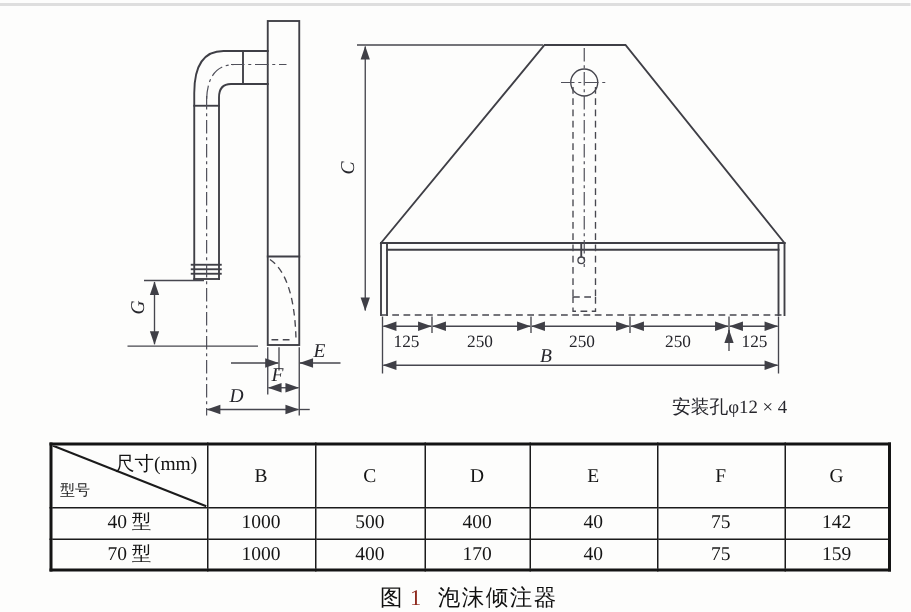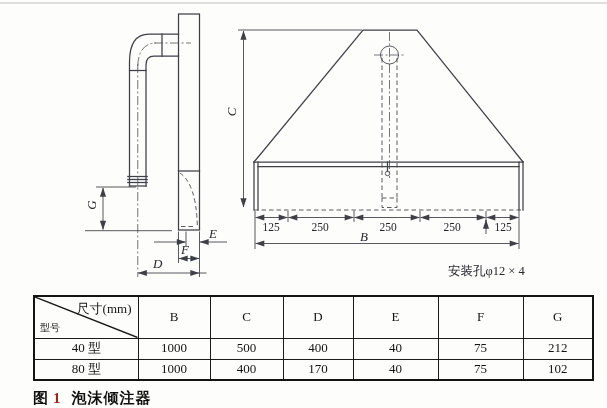--- a/index.html
+++ b/index.html
@@ -29,22 +29,22 @@
   table.dims td{
     border:1.4px solid #1b1b1b;text-align:center;vertical-align:middle;
     padding:0;line-height:1.1;
   }
   table.dims{border:2px solid #141414;}
   td.diag{position:relative;}
   td.diag svg{position:absolute;inset:0;width:100%;height:100%;}
   .diag-top{position:absolute;top:5px;right:6px;font-size:13px;}
   .diag-bottom{position:absolute;bottom:5px;left:5px;font-size:10px;}
   .caption{
-    position:absolute;left:33px;top:389px;width:559px;text-align:left;
-    font-weight:bold;font-size:15px;color:#101010;letter-spacing:1px;
+    position:absolute;left:33px;top:389px;width:559px;text-align:center;
+    font-weight:normal;font-size:15px;color:#101010;letter-spacing:1px;
   }
   .caption .num{color:#8e2a1e;margin:0 10px 0 4px;}
 </style>
 </head>
 <body>
 
 <div class="page">
 
   <div class="topline"></div>
 
@@ -178,30 +178,30 @@
       <td>F</td>
       <td>G</td>
     </tr>
     <tr style="height:21px">
       <td>40 型</td>
       <td>1000</td>
       <td>500</td>
       <td>400</td>
       <td>40</td>
       <td>75</td>
-      <td>212</td>
+      <td>142</td>
     </tr>
     <tr style="height:21px">
-      <td>80 型</td>
+      <td>70 型</td>
       <td>1000</td>
       <td>400</td>
       <td>170</td>
       <td>40</td>
       <td>75</td>
-      <td>102</td>
+      <td>159</td>
     </tr>
   </tbody>
     </table>
 
   <div class="caption">
     <span>图</span><span class="num">1</span><span>泡沫倾注器</span>
   </div>
 
 </div>
 

